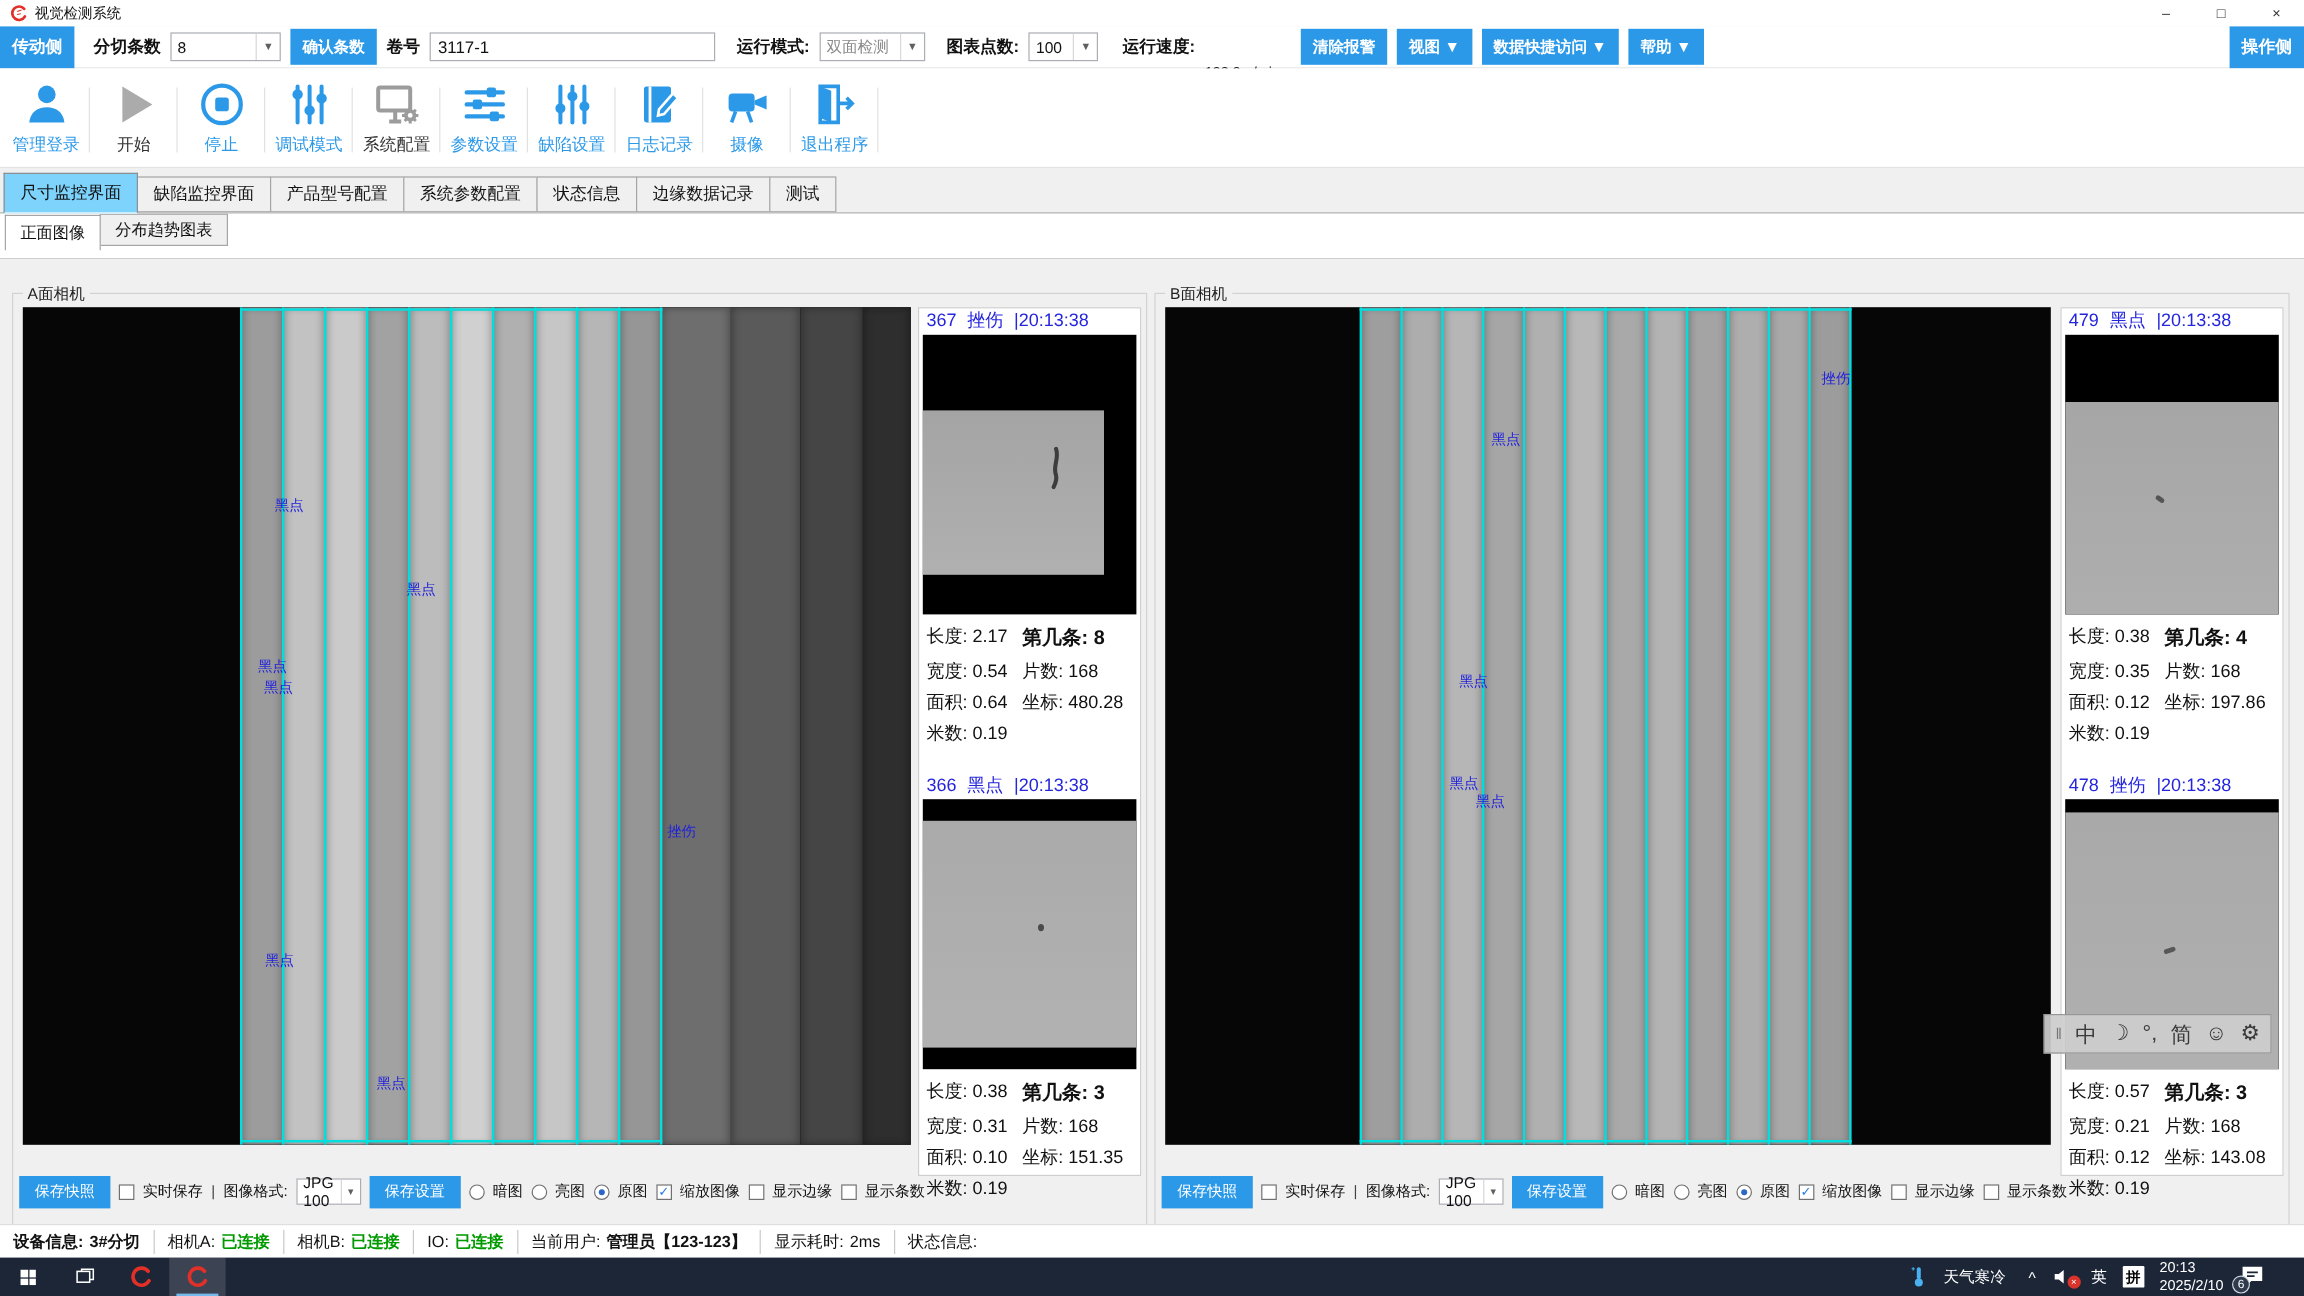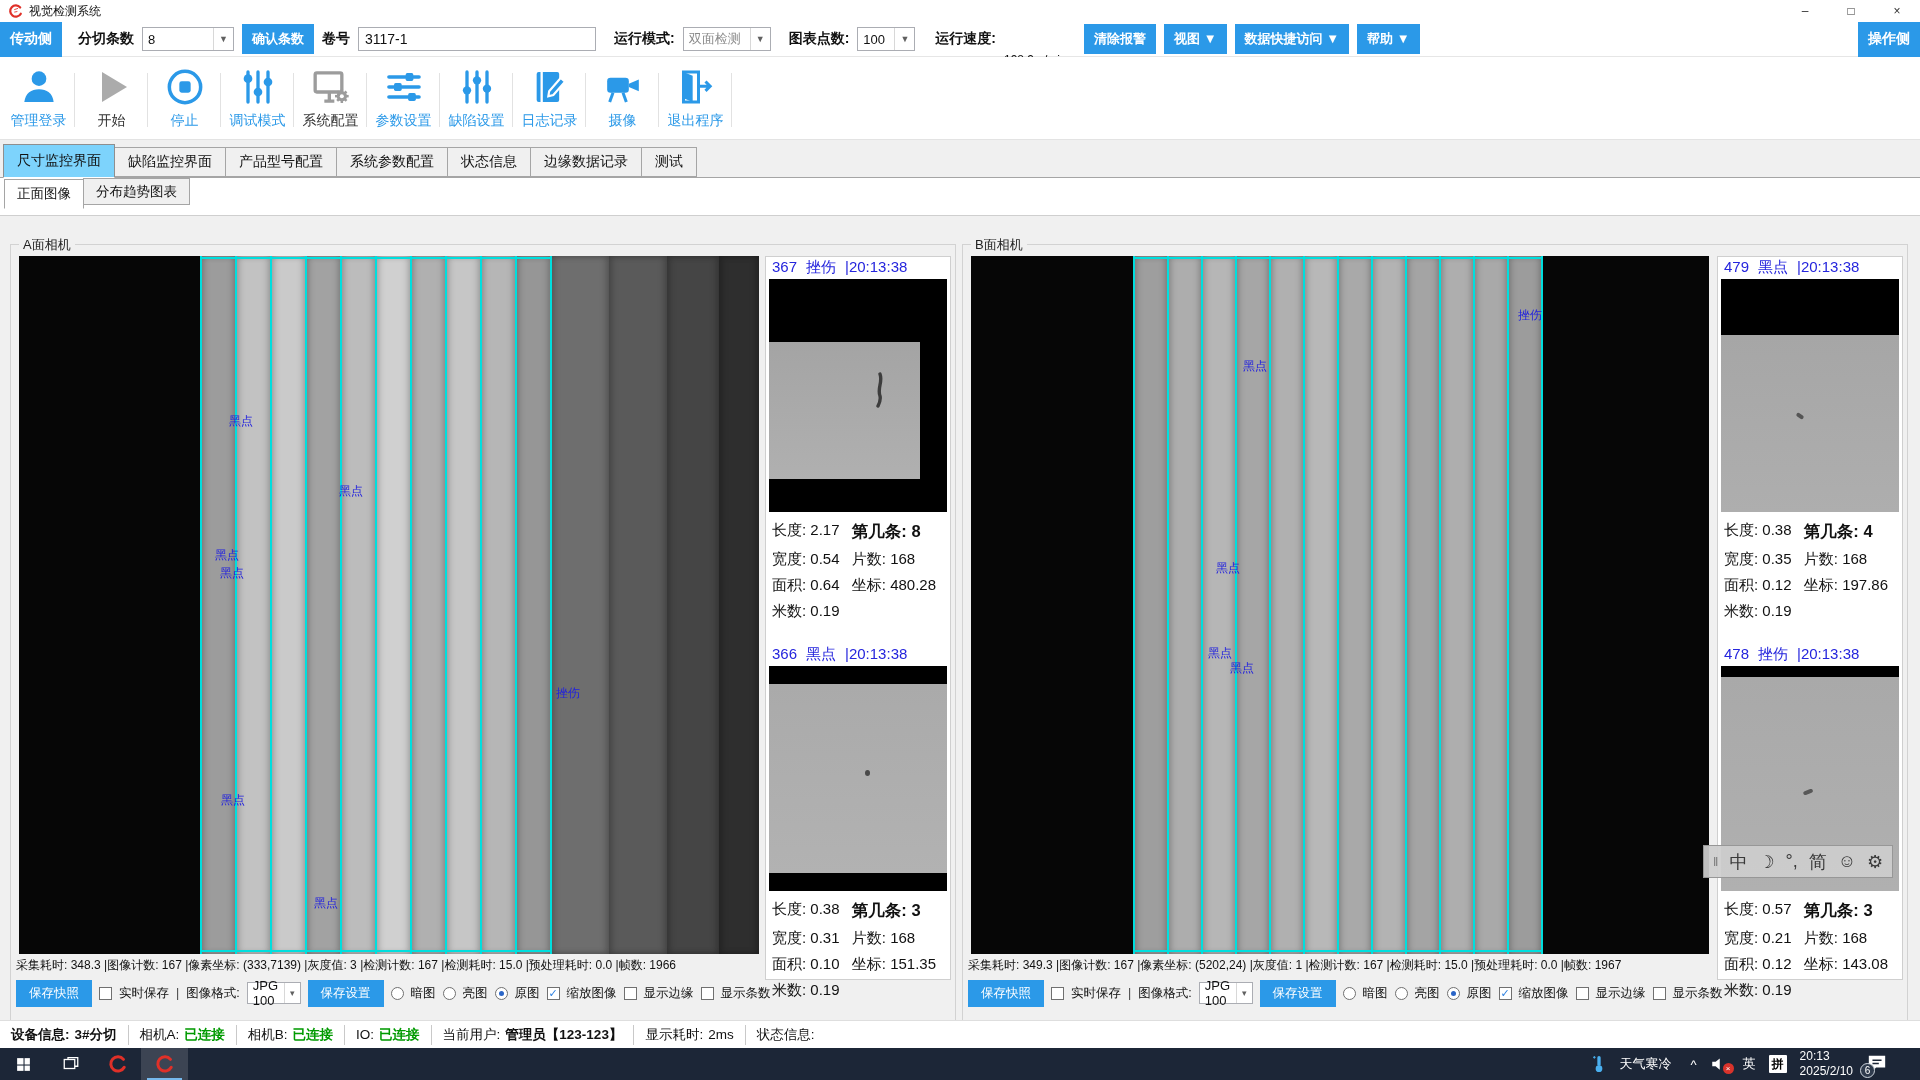--- a/index.html
+++ b/index.html
@@ -342,21 +342,20 @@
           <div class="dv strip-no"><span>第几条:</span> <span>3</span></div>
           <div class="dv"><span>宽度:</span> <span>0.31</span></div>
           <div class="dv"><span>片数:</span> <span>168</span></div>
           <div class="dv"><span>面积:</span> <span>0.10</span></div>
           <div class="dv"><span>坐标:</span> <span>151.35</span></div>
           <div class="dv"><span>米数:</span> <span>0.19</span></div>
           <div></div>
         </div>
       </div>
     </div>
-    <div class="stats-row">采集耗时: 348.3 |图像计数: 167 |像素坐标: (333,7139) |灰度值: 3 |检测计数: 167 |检测耗时: 15.0 |预处理耗时: 0.0 |帧数: 1966</div>
     <div class="controls-row">
       <button class="small-btn">保存快照</button>
       <span class="cb"></span>
       <span class="ctl-lbl">实时保存</span>
       <span class="pipe">|</span>
       <span class="ctl-lbl">图像格式:</span>
       <div class="select" style="width:70px; height:22px;">
         <span>JPG 100</span>
         <span class="arrow" style="margin-left:auto">▾</span>
       </div>
@@ -454,21 +453,20 @@
           <div class="dv strip-no"><span>第几条:</span> <span>3</span></div>
           <div class="dv"><span>宽度:</span> <span>0.21</span></div>
           <div class="dv"><span>片数:</span> <span>168</span></div>
           <div class="dv"><span>面积:</span> <span>0.12</span></div>
           <div class="dv"><span>坐标:</span> <span>143.08</span></div>
           <div class="dv"><span>米数:</span> <span>0.19</span></div>
           <div></div>
         </div>
       </div>
     </div>
-    <div class="stats-row">采集耗时: 349.3 |图像计数: 167 |像素坐标: (5202,24) |灰度值: 1 |检测计数: 167 |检测耗时: 15.0 |预处理耗时: 0.0 |帧数: 1967</div>
     <div class="controls-row">
       <button class="small-btn">保存快照</button>
       <span class="cb"></span>
       <span class="ctl-lbl">实时保存</span>
       <span class="pipe">|</span>
       <span class="ctl-lbl">图像格式:</span>
       <div class="select" style="width:70px; height:22px;">
         <span>JPG 100</span>
         <span class="arrow" style="margin-left:auto">▾</span>
       </div>

